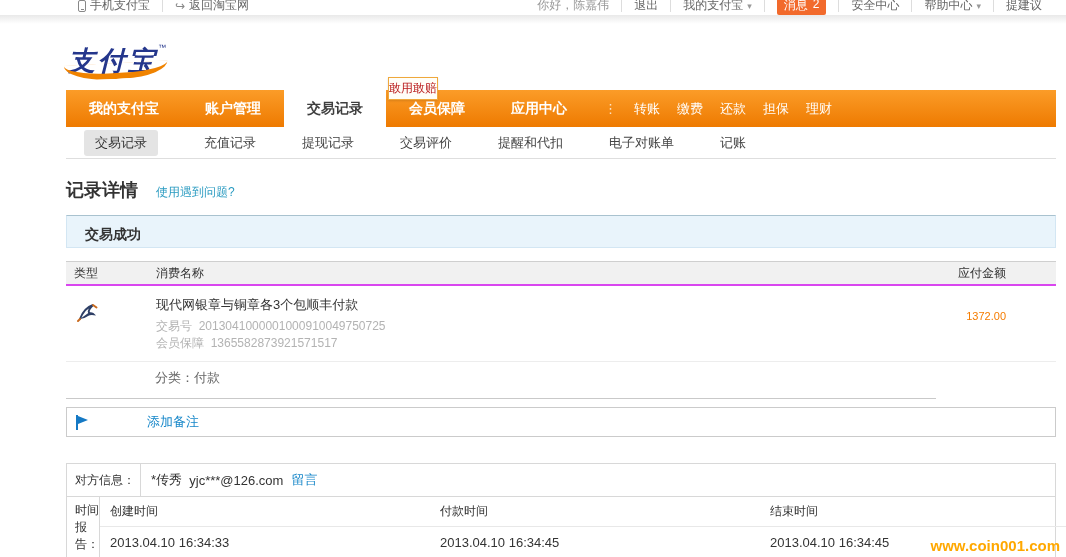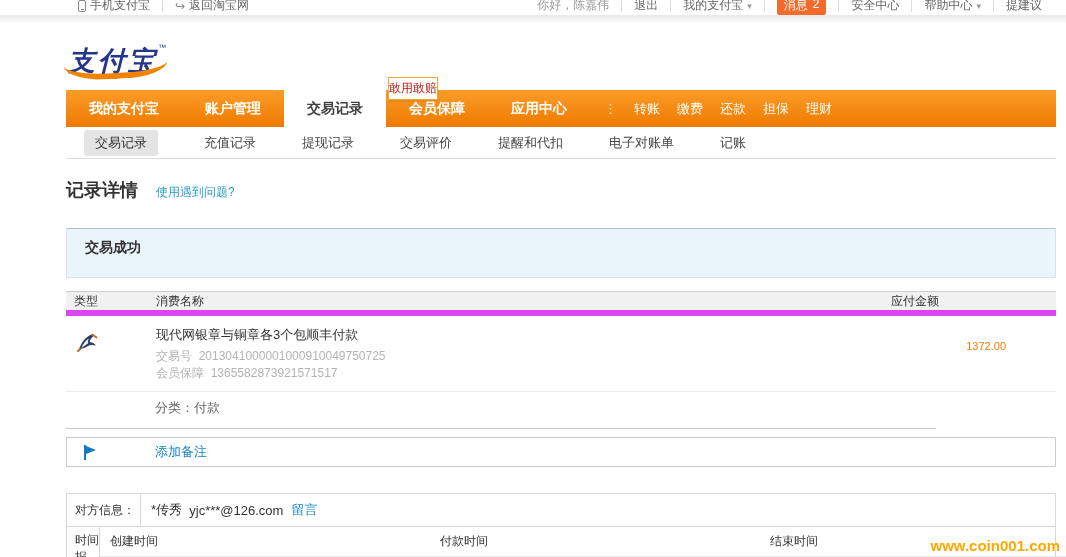--- a/index.html
+++ b/index.html
@@ -49,42 +49,42 @@
     display:flex; align-items:center; padding-left:18px; gap:46px; font-size:13px; color:#444; }
   .sub-item { cursor:pointer; white-space:nowrap; }
   .sub-item.active { background:#e4e4e4; border-radius:3px; padding:4px 11px; color:#333; }
 
   
   .title-row { margin-top:19px; display:flex; align-items:baseline; }
   .page-title { font-size:18px; font-weight:bold; color:#333; }
   .help-link { margin-left:18px; font-size:12px; color:#2a9bc1; text-decoration:none; cursor:pointer; }
 
   
-  .banner { margin-top:26px; height:50px; background:#e9f4fb; border:1px solid #d3e6f3; border-top:1px solid #a9c2cf;
+  .banner { margin-top:13px; height:33px; background:#e9f4fb; border:1px solid #d3e6f3; border-top:1px solid #a9c2cf;
     line-height:37px; padding-left:18px; font-size:14px; font-weight:bold; color:#333; }
 
   
   .tx { margin-top:13px; }
   .tx-head { display:flex; align-items:center; height:25px; background:#f1f1f1;
-    border-top:1px solid #cfcfcf; border-bottom:6px solid #d946ef; font-size:12px; color:#333; }
+    border-top:1px solid #cfcfcf; border-bottom:2px solid #d946ef; font-size:12px; color:#333; }
   .col-type { width:90px; padding-left:8px; }
   .col-name { flex:1; }
-  .col-amount { width:165px; padding-right:50px; }
+  .col-amount { width:165px; text-align:right; padding-right:50px; }
   .tx-row { display:flex; padding:10px 0 9px; border-bottom:1px solid #ededed; }
   .tx-icon-cell { width:90px; padding:6px 0 0 10px; }
   .tx-name-cell { flex:1; }
   .tx-title { font-size:13px; color:#333; margin-bottom:4px; }
   .tx-sub { font-size:12px; color:#b3b3b3; line-height:17px; }
   .tx-amount { width:165px; text-align:right; padding-right:50px; font-size:11px; color:#f57c00; padding-top:14px; }
   .category-row { margin-right:120px; border-bottom:1px solid #c9c9c9; padding:7px 0 11px 89px;
     font-size:13px; color:#666; }
   .unit-row { text-align:right; padding:7px 12px 0 0; font-size:12px; color:#999; }
 
   
-  .note-box { margin-top:8px; border:1px solid #cbcbcb; height:30px; display:flex; align-items:center; padding-left:16px; }
+  .note-box { margin-top:8px; border:1px solid #cbcbcb; height:30px; display:flex; align-items:center; padding-left:8px; }
   .note-link { margin-left:56px; font-size:13px; color:#1787c9; cursor:pointer; }
 
   
   .details { margin-top:26px; border:1px solid #d8d8d8; font-size:12px; color:#333; }
   .d-row { display:flex; align-items:stretch; }
   .d-row + .d-row { border-top:1px solid #d8d8d8; }
   .d-label { width:74px; border-right:1px solid #d8d8d8; display:flex; align-items:center; padding-left:8px; background:#fff; }
   .d-value { flex:1; display:flex; align-items:center; padding:7px 0 7px 10px; font-size:13px; }
   .msg-link { color:#1787c9; margin-left:8px; cursor:pointer; }
   .d-times { flex:1; }

